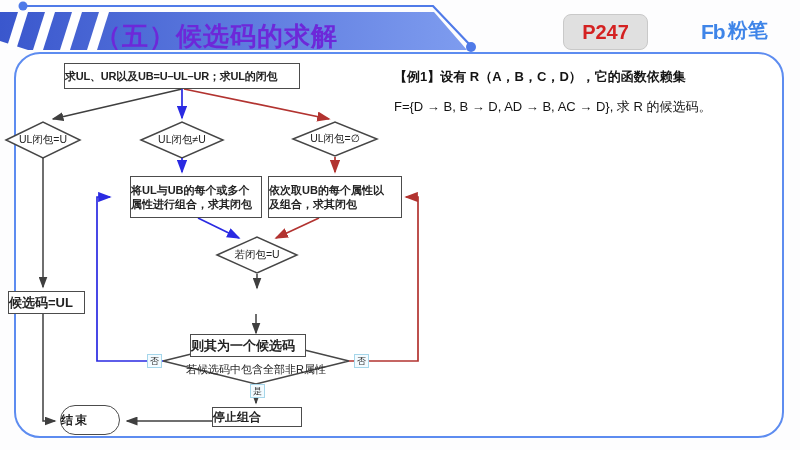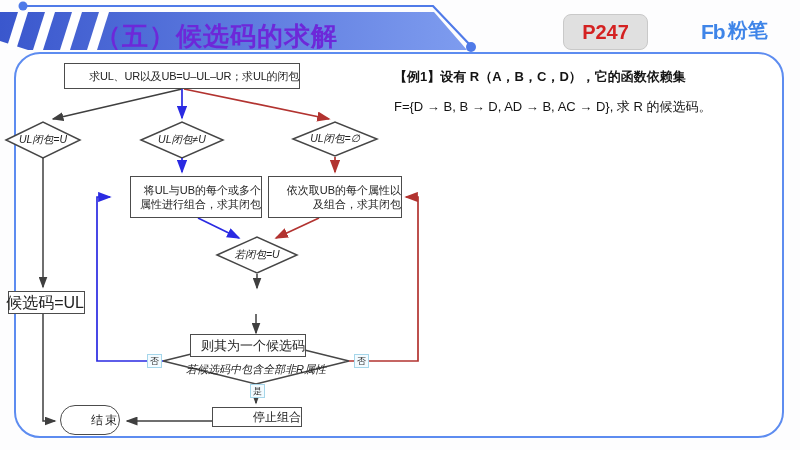--- a/index.html
+++ b/index.html
@@ -27,24 +27,24 @@
   
   .example{position:absolute;left:394px;top:62px;width:396px;z-index:4;
            color:#141414;font-size:13px;line-height:30px;}
   .example .l1{font-weight:600;white-space:nowrap;}
   .example .l2{font-weight:500;white-space:nowrap;}
 
   
   .fc-svg{position:absolute;left:0;top:0;z-index:2;pointer-events:none;}
   .node{position:absolute;z-index:3;box-sizing:border-box;background:#ffffff;
         border:1.5px solid #4c4c4c;color:#222;display:flex;flex-direction:column;
-        align-items:flex-end;justify-content:center;text-align:center;
-        font-size:11px;line-height:14px;white-space:nowrap;}
+        align-items:flex-start;justify-content:center;text-align:center;
+        font-size:11px;line-height:14px;white-space:nowrap;font-weight:bold;}
   .dtext{position:absolute;z-index:3;color:#222;display:flex;align-items:center;
-         justify-content:center;text-align:center;font-size:10.5px;white-space:nowrap;font-style:italic;}
+         justify-content:center;text-align:center;font-size:10.5px;white-space:nowrap;}
   .stadium{border-radius:16px;}
   .edge-label{position:absolute;z-index:4;box-sizing:border-box;
               border:1px solid #a5d6ea;background:#f3fbff;color:#333;
               font-size:9px;line-height:12px;padding:0 2px;
               display:flex;align-items:center;justify-content:center;}
 </style>
 </head>
 <body>
 
 <div class="stage">
@@ -106,21 +106,21 @@
 
   <div class="node" style="left:268px;top:176px;width:134px;height:42px;">
     <span>依次取UB的每个属性以</span>
     <span>及组合，求其闭包</span>
   </div>
 
   <div class="node" style="left:190px;top:291px;width:116px;height:23px;font-size:13px;margin-top:43px;">
     <span>则其为一个候选码</span>
   </div>
 
-  <div class="node" style="left:8px;top:291px;width:77px;height:23px;font-size:16px;">
+  <div class="node" style="left:8px;top:291px;width:77px;height:23px;font-size:13px;">
     <span>候选码=UL</span>
   </div>
 
   <div class="node" style="left:212px;top:407px;width:90px;height:20px;font-size:12px;">
     <span>停止组合</span>
   </div>
 
   <div class="node stadium" style="left:60px;top:405px;width:60px;height:30px;font-size:12px;letter-spacing:2px;">
     <span>结束</span>
   </div>

